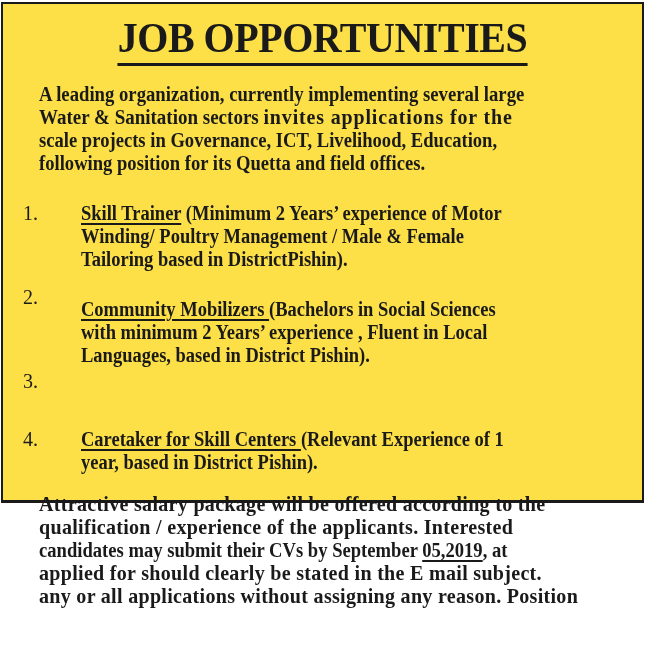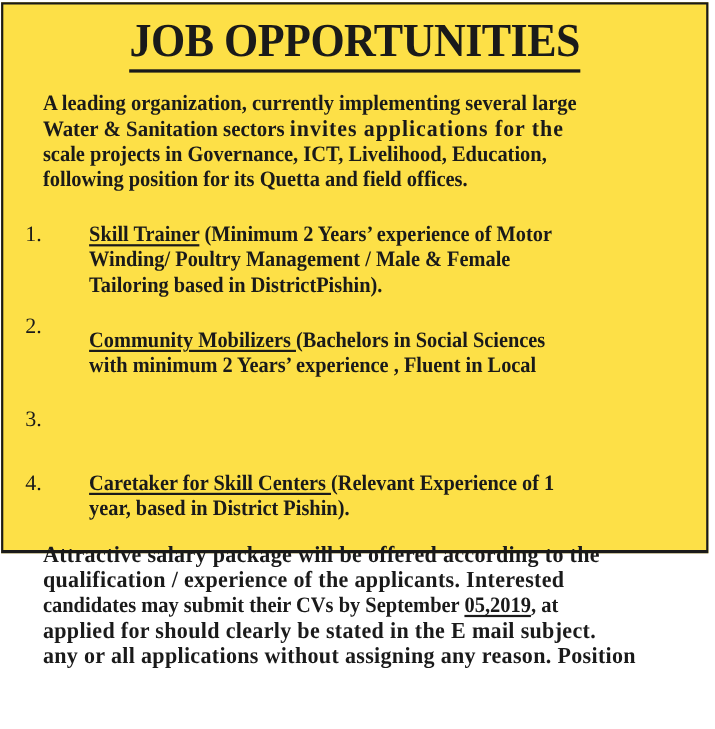--- a/index.html
+++ b/index.html
@@ -114,20 +114,21 @@
   <div class="item" style="top:198px;">
     <span class="line"><span class="cond" style="transform:scaleX(0.925);"><span class="u">Skill Trainer</span><span> (Minimum 2  Years’ experience of  Motor</span></span></span>
     <span class="line"><span class="cond" style="transform:scaleX(0.925);">Winding/   Poultry Management  / Male  &amp;  Female</span></span>
     <span class="line"><span class="cond" style="transform:scaleX(0.925);">Tailoring based  in DistrictPishin).</span></span>
   </div>
 
   <div class="list-num" style="top:282px;">2.</div>
   <div class="item" style="top:294px;">
     <span class="line"><span class="cond" style="transform:scaleX(0.925);"><span class="u">Community Mobilizers </span><span>  (Bachelors in Social Sciences</span></span></span>
     <span class="line"><span class="cond" style="transform:scaleX(0.925);">with minimum  2  Years’ experience  , Fluent in Local</span></span>
+    <span class="line"><span class="cond" style="transform:scaleX(0.925);">Languages, based in District  Pishin).</span></span>
   </div>
 
   <div class="list-num" style="top:366px;">3.</div>
 
   <div class="list-num" style="top:424px;">4.</div>
   <div class="item" style="top:424px;">
     <span class="line"><span class="cond" style="transform:scaleX(0.925);"><span class="u">Caretaker for Skill Centers </span><span>  (Relevant Experience of   1</span></span></span>
     <span class="line"><span class="cond" style="transform:scaleX(0.925);">year, based in District Pishin).</span></span>
   </div>
 

